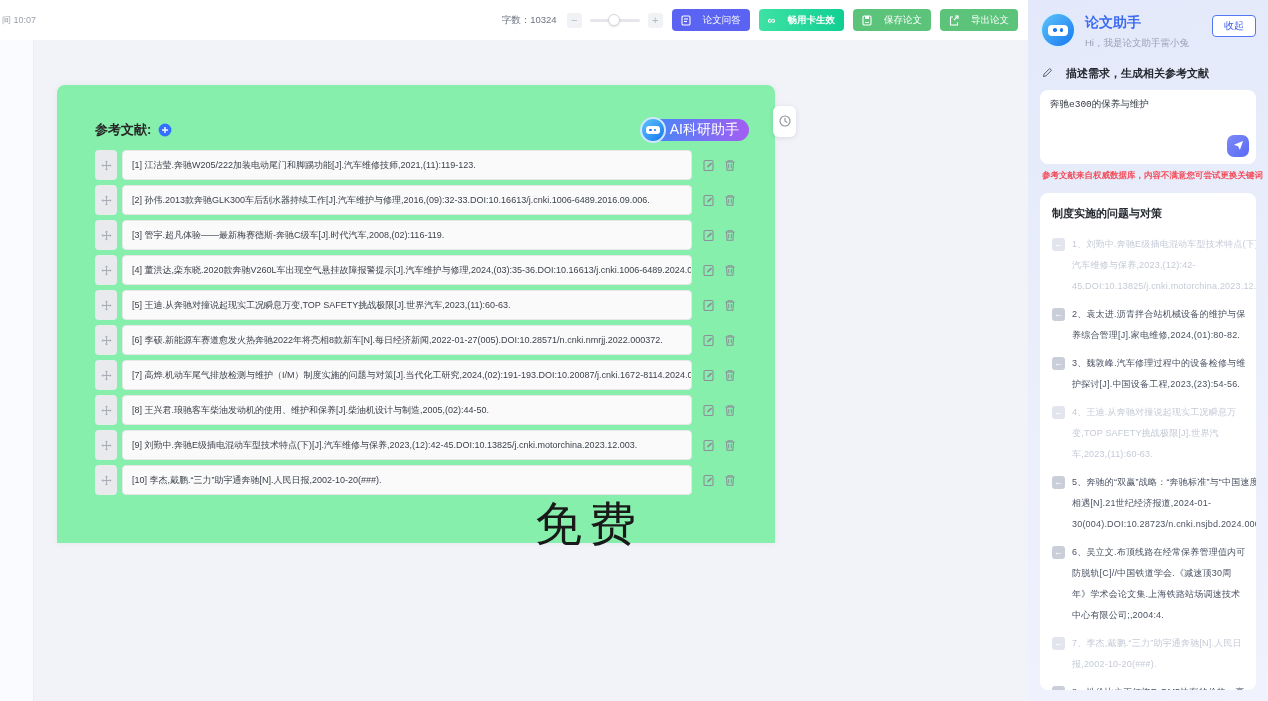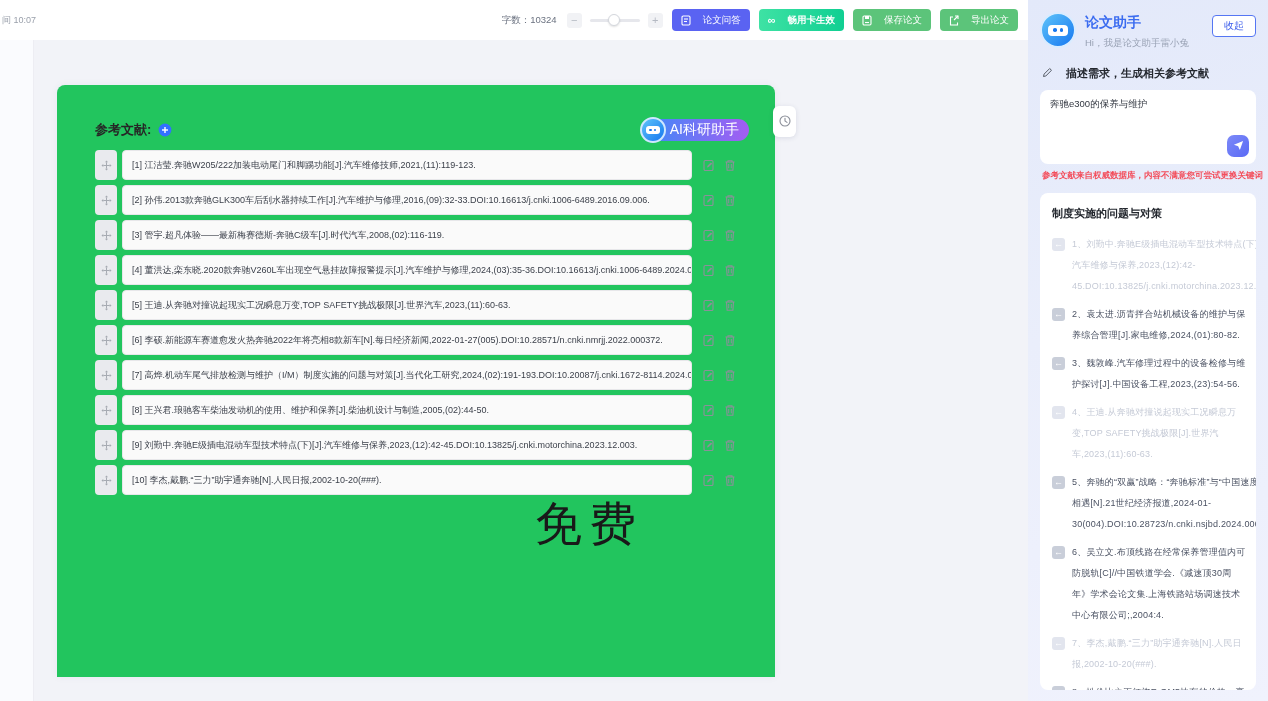--- a/index.html
+++ b/index.html
@@ -24,21 +24,21 @@
   .tb-btn svg { display:block; }
   .btn-qa { background:#5a63f2; }
   .btn-card { background:linear-gradient(90deg,#3ee2a4,#10cf92); font-weight:bold; }
   .btn-save, .btn-export { background:#5cc47a; }
   .inf { font-size:11px; font-weight:bold; line-height:1; }
 
   
   .editor { position:relative; flex:1; background:#f2f3f8; overflow:hidden; }
   .left-strip { position:absolute; left:0; top:0; width:34px; height:100%;
     background:#fafbfe; border-right:1px solid #ededf3; }
-  .page { position:absolute; left:57px; top:45px; width:718px; height:592px; background:#22c55e;
+  .page { position:absolute; left:57px; top:45px; width:718px; height:458px; background:#86efac;
     border-radius:8px 8px 0 0; box-shadow:0 0 8px rgba(30,40,90,.05); padding:33px 26px 0 38px; }
   .doc-title-row { display:flex; align-items:center; height:24px; }
   .doc-title { font-size:13px; font-weight:bold; color:#262626; }
   .plus-icon { margin-left:7px; display:flex; cursor:pointer; }
   .ai-badge { margin-left:auto; position:relative; height:22px; display:flex; align-items:center;
     background:linear-gradient(90deg,#3b8cf8,#a45df2); border-radius:12px; padding:0 10px 0 28px; cursor:pointer; }
   .ai-badge-label { color:#fff; font-size:14px; }
   .mini-bot { position:absolute; left:-2px; top:-2px; width:26px; height:26px; border-radius:50%;
     background:linear-gradient(135deg,#5ec4fa,#1677f0); border:2px solid #cfe7ff;
     display:flex; align-items:center; justify-content:center; }
@@ -75,21 +75,21 @@
   .sb-titles { margin-left:9px; padding-top:2px; }
   .sb-title { font-size:14px; font-weight:bold; color:#3b6cf0; }
   .sb-sub { font-size:9.5px; color:#99a2b4; margin-top:5px; }
   .collapse-btn { position:absolute; right:0; top:3px; background:#fff; border:1px solid #5576f3;
     color:#4262ec; font-size:10px; padding:3px 11px; border-radius:4px; cursor:pointer; font-family:inherit; }
 
   .prompt-row { display:flex; align-items:center; gap:13px; margin:4px 0 8px 2px; }
   .prompt-label { font-size:11px; font-weight:bold; color:#23272e; }
   .prompt-row svg { color:#555b66; }
 
-  .ask-card { background:#fff; border-radius:8px; height:74px; position:relative; padding:8px 10px; flex:0 0 auto; }
+  .ask-card { background:#fff; border-radius:8px; height:74px; position:relative; padding:8px 10px; flex:0 0 auto;font-family:Liberation Mono, monospace; }
   .ask-text { font-size:9.5px; color:#333842; }
   .send-btn { position:absolute; right:7px; bottom:7px; width:22px; height:22px; border-radius:7px;
     background:linear-gradient(135deg,#7d8af8,#5a6af5); border:none; display:flex; align-items:center;
     justify-content:center; cursor:pointer; }
   .warning { font-size:8.5px; font-weight:bold; color:#f34d5b; margin:6px 0 0 2px; white-space:nowrap; }
 
   .insp-card { background:#fff; border-radius:8px; margin-top:11px; flex:1; overflow:hidden;
     padding:13px 10px 10px 12px; }
   .insp-title { font-size:11px; font-weight:bold; color:#23272e; margin-bottom:13px; }
   .insp-item { display:flex; align-items:flex-start; gap:7px; margin-bottom:7px; }

